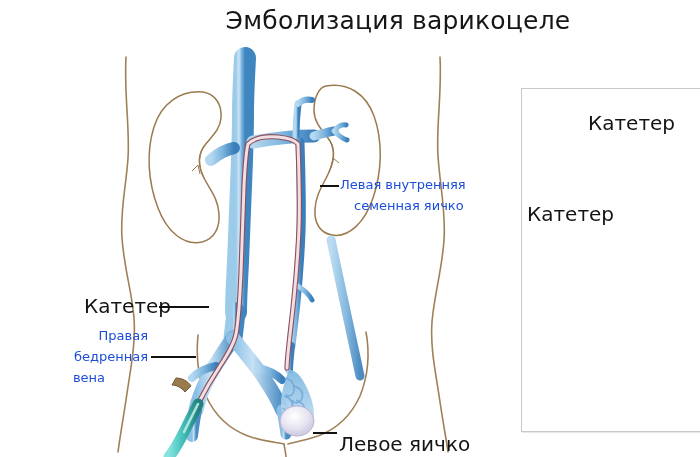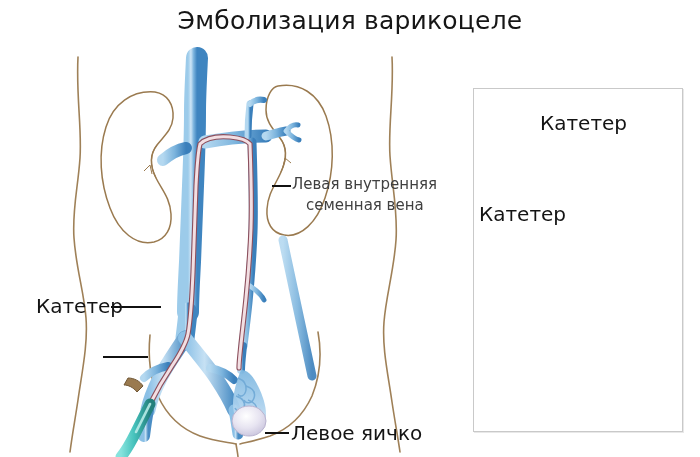--- a/index.html
+++ b/index.html
@@ -13,20 +13,21 @@
     position: relative;
     overflow: hidden;
     font-family: "DejaVu Sans", "Liberation Sans", sans-serif;
     color: #1a1a1a;
   }
   #page-root {
     position: absolute;
     inset: 0;
     width: 594px;
     height: 457px;
+    margin-left: 48px;
   }
   .title {
     position: absolute;
     left: 0;
     top: 6px;
     width: 700px;
     text-align: center;
     font-size: 25px;
     font-weight: 400;
     letter-spacing: 0.2px;
@@ -48,23 +49,23 @@
     white-space: nowrap;
   }
   .label.ml {
     text-align: left;
   }
   .label.mr {
     text-align: right;
   }
   .label-block {
     position: absolute;
-    font-size: 15px;
+    font-size: 13px;
     line-height: 21px;
-    color: #404040;
+    color: #1d4ed8;
     text-align: right;
     white-space: nowrap;
   }
   .panel-frame {
     position: absolute;
     left: 473px;
     top: 88px;
     width: 210px;
     height: 344px;
     border: 1px solid #c9c9c9;
@@ -291,25 +292,30 @@
     <g stroke="#111111" stroke-width="2" stroke-linecap="butt">
       <line x1="634" y1="124" x2="666" y2="124"></line>
       <line x1="565" y1="215" x2="600" y2="215"></line>
     </g>
   </svg>
 
   <div class="panel-frame"></div>
 
   <div class="label-block" style="left:292px; top:174px; text-align:left;">
     <div>Левая внутренняя</div>
-    <div style="padding-left:14px;">семенная вена</div>
+    <div style="padding-left:14px;">семенная яичко</div>
   </div>
 
   <div class="label mr" style="left:36px; top:296px;">Катетер</div>
 
-
-  <div class="label ml" style="left:291px; top:423px;">Левое яичко</div>
+  <div class="label-block" style="left:0px; top:325px; width:100px; text-align:right;">
+    <div>Правая</div>
+    <div>бедренная</div>
+    <div style="text-align:center; padding-right:18px;">вена</div>
+  </div>
+
+  <div class="label ml" style="left:291px; top:434px;">Левое яичко</div>
 
   <div class="label mr" style="left:540px; top:113px;">Катетер</div>
 
   <div class="label mr" style="left:479px; top:204px;">Катетер</div>
 
 </div>
 
 </body></html>

